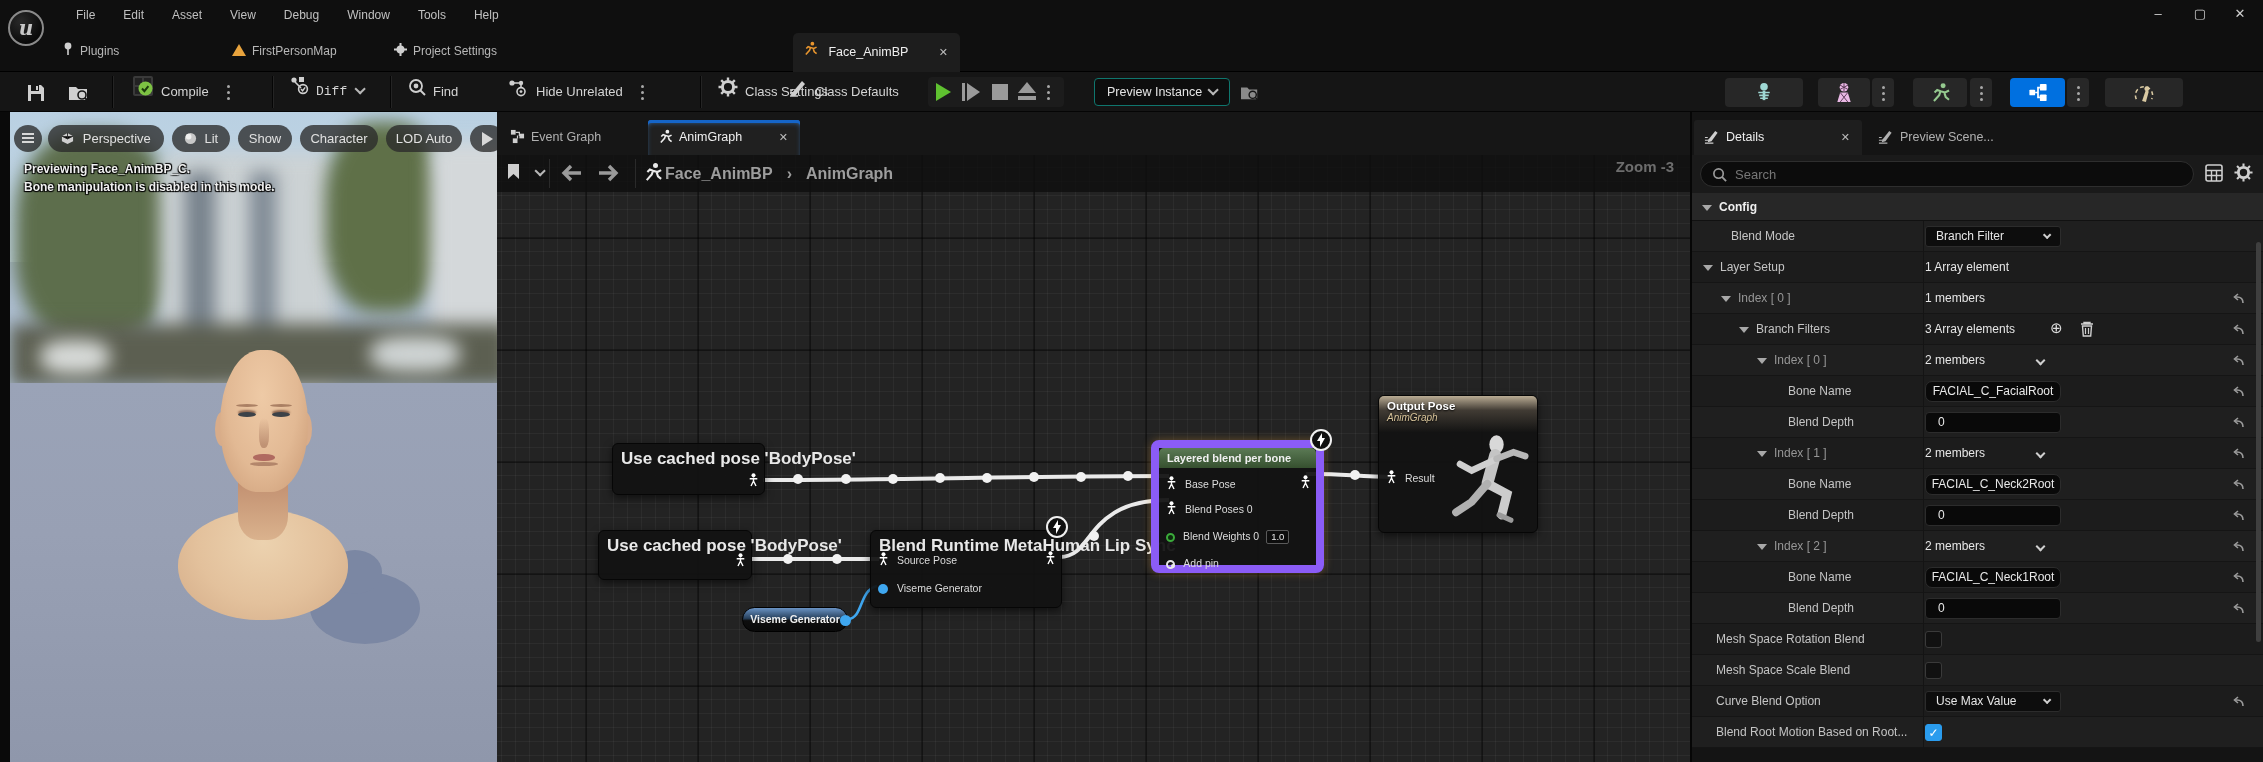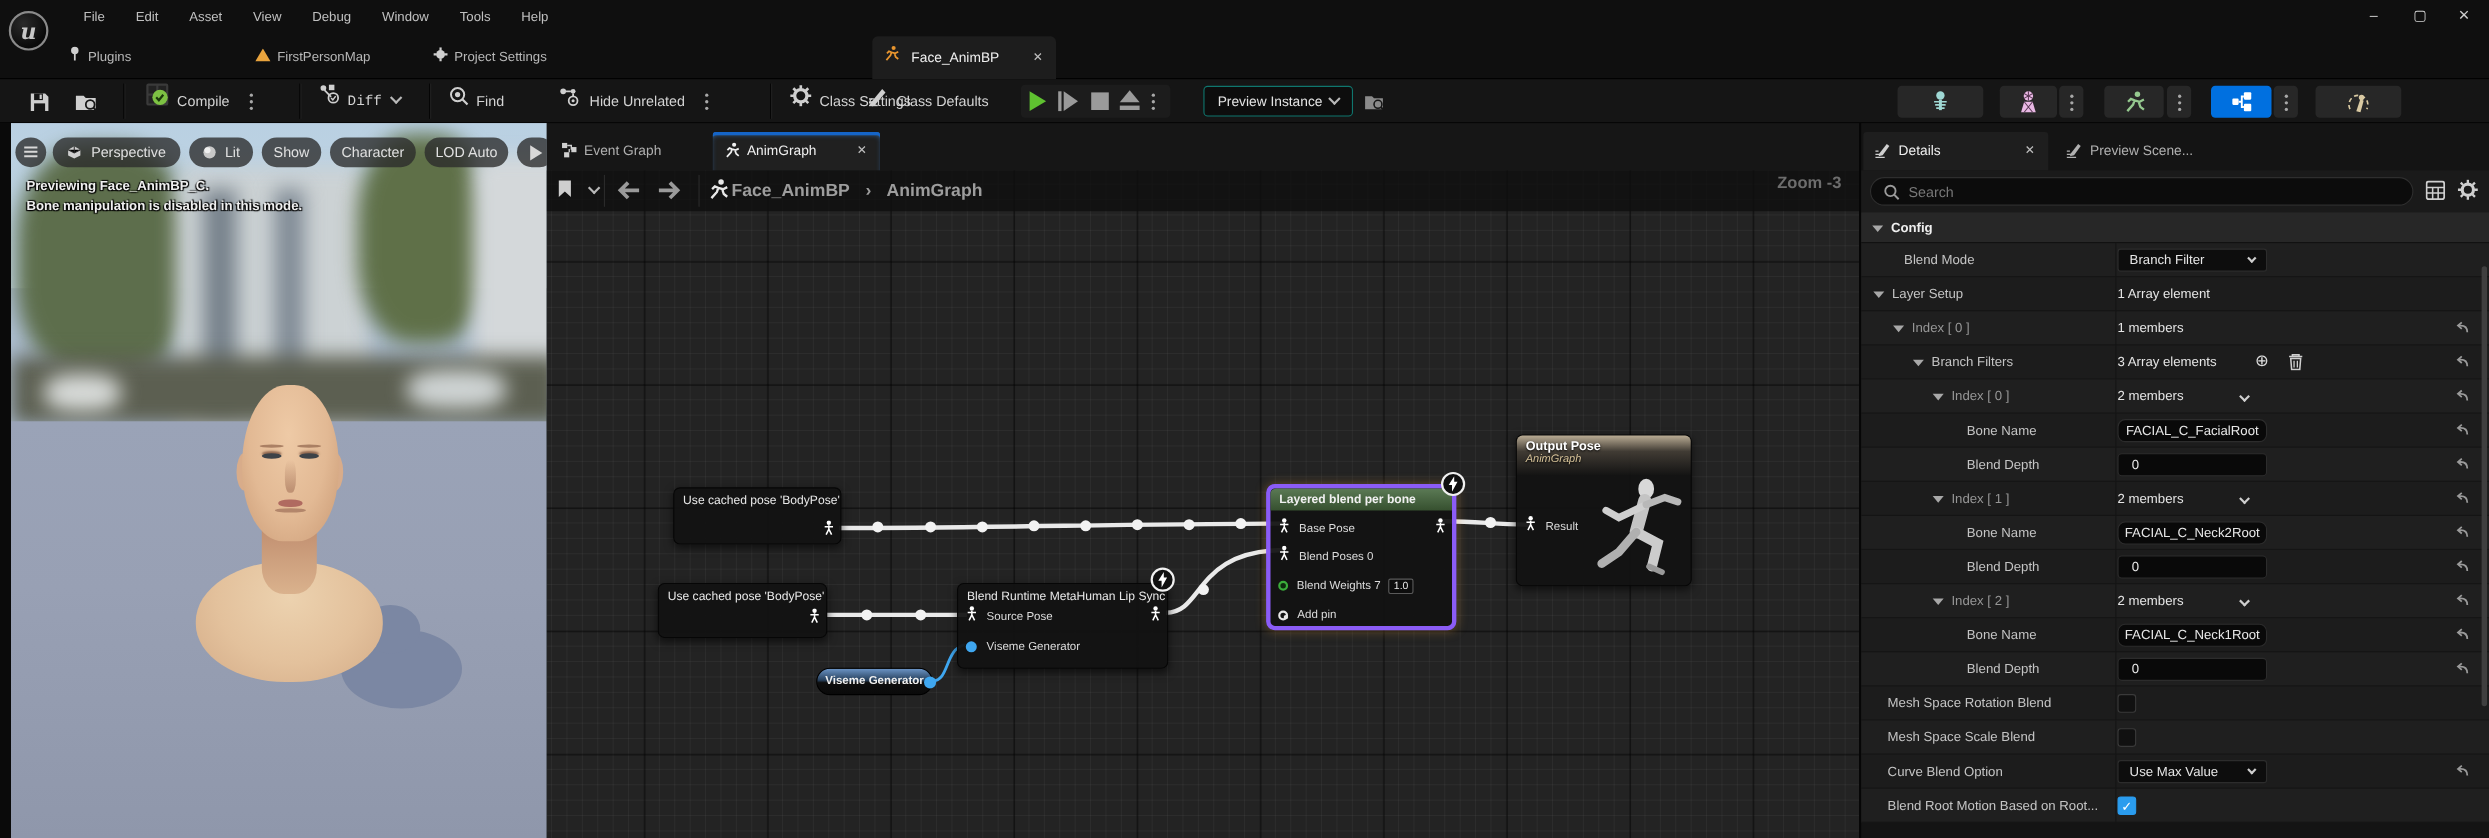--- a/index.html
+++ b/index.html
@@ -66,21 +66,21 @@
   .gtab { position:absolute; top:8px; height:35px; font-size:12.5px; line-height:35px; color:#b0b0b0; }
   .gtab.active { background:#202020; color:#efefef; border-radius:3px 3px 0 0;
                  box-shadow:inset 0 3px 0 #1565c8, inset 0 4px 6px -3px #3f8fe8; }
   .gnav { position:absolute; left:0; top:43px; width:1193px; height:37px; background:rgba(14,14,14,0.78); }
   .gnav-sep { position:absolute; top:4px; width:1px; height:29px; background:#2a2a2a; }
   .breadcrumb { position:absolute; left:168px; top:0; height:37px; line-height:37px; font-size:16px; font-weight:bold; color:#9d9d9d; }
   .zoom-label { position:absolute; right:16px; top:46px; font-size:15px; font-weight:bold; color:#6d6d6d; }
 
   .gnode { position:absolute; background:rgba(18,18,18,0.94); border:1px solid #060606; border-radius:6px;
            box-shadow:0 3px 8px rgba(0,0,0,0.55); }
-  .gnode .ntitle { font-size:11px; font-weight:normal; color:#e8e8e8; padding:5px 8px 3px 8px; white-space:nowrap; }
+  .gnode .ntitle { font-size:17px; font-weight:bold; color:#e8e8e8; padding:5px 8px 3px 8px; white-space:nowrap; }
   .pin-row { position:absolute; height:18px; line-height:18px; font-size:10.5px; color:#dcdcdc; white-space:nowrap; }
   .pin-person { display:inline-block; vertical-align:middle; margin-right:5px; }
   .pin-out { position:absolute; }
   .valbox { display:inline-block; border:1px solid #5a5a5a; background:#0d0d0d; color:#e8e8e8;
             font-size:9.5px; padding:0 4px; border-radius:2px; line-height:12px; margin-left:4px; }
   .badge { position:absolute; width:22px; height:22px; border-radius:50%; background:#101010; border:2px solid #f0f0f0;
            color:#fff; text-align:center; z-index:6; }
   .capsule { position:absolute; width:106px; height:25px; border-radius:13px;
              background:linear-gradient(180deg,#6a93c4 0%, #27405c 45%, #0e0e0e 55%, #0a0a0a 100%);
              border:1px solid #000; font-size:10.5px; font-weight:bold; color:#f0f0f0; line-height:23px; text-align:center; }
@@ -519,39 +519,39 @@
       <svg width="10" height="14" viewBox="0 0 10 14" style="margin-top:2px;">
           <path d="M6 0 L1 8 h3 L4 14 L9 5 h-3 Z" fill="#fff"></path>
         </svg>
     </div>
 
     <div class="capsule" style="left:245px; top:495px;">
       <span>Viseme Generator</span>
       <span style="position:absolute; right:-4px; top:7px; width:11px; height:11px; border-radius:50%; background:#3fa7f0;"></span>
     </div>
 
-    <div class="gnode" style="left:654px; top:328px; width:173px; height:133px; border:4px solid #8b5cf6; border-radius:8px; box-shadow:0 0 10px rgba(237,162,59,0.35);">
+    <div class="gnode" style="left:654px; top:328px; width:173px; height:133px; border:8px solid #8b5cf6; border-radius:8px; box-shadow:0 0 10px rgba(237,162,59,0.35);">
       <div style="height:20px; border-radius:5px 5px 0 0; background:linear-gradient(180deg,#5b7a55,#36502f); font-size:11px; font-weight:bold; color:#f0f0f0; line-height:20px; padding-left:8px;">Layered blend per bone</div>
       <div class="pin-row" style="left:7px; top:27px;">
         <span class="pin-person"><svg width="11" height="14" viewBox="0 0 10 14">
               <circle cx="5" cy="2.2" r="2" fill="#fff"></circle>
               <path d="M5 4.5 V8 M1.2 5.8 H8.8 M5 8 L2.5 13 M5 8 L7.5 13" stroke="#fff" stroke-width="1.4" fill="none"></path>
             </svg></span>
         <span>Base Pose</span>
       </div>
       <div class="pin-row" style="left:7px; top:52px;">
         <span class="pin-person"><svg width="11" height="14" viewBox="0 0 10 14">
               <circle cx="5" cy="2.2" r="2" fill="#fff"></circle>
               <path d="M5 4.5 V8 M1.2 5.8 H8.8 M5 8 L2.5 13 M5 8 L7.5 13" stroke="#fff" stroke-width="1.4" fill="none"></path>
             </svg></span>
         <span>Blend Poses 0</span>
       </div>
       <div class="pin-row" style="left:7px; top:79px;">
         <span style="display:inline-block; width:9px; height:9px; border-radius:50%; border:2px solid #3bab3b; background:#0d2a0d; margin-right:5px; vertical-align:middle;"></span>
-        <span>Blend Weights 7</span>
+        <span>Blend Weights 0</span>
         <span class="valbox">1.0</span>
       </div>
       <div class="pin-row" style="left:7px; top:106px;">
         <span style="display:inline-block; width:9px; height:9px; border-radius:50%; border:2px solid #e8e8e8; margin-right:6px; vertical-align:middle; position:relative;"><i style="position:absolute; left:2.5px; top:2.5px; width:4px; height:4px; border-radius:50%; background:#e8e8e8;"></i></span>
         <span>Add pin</span>
       </div>
       <span class="pin-out" style="right:5px; top:27px;">
         <svg width="11" height="14" viewBox="0 0 10 14">
             <circle cx="5" cy="2.2" r="2" fill="#fff"></circle>
             <path d="M5 4.5 V8 M1.2 5.8 H8.8 M5 8 L2.5 13 M5 8 L7.5 13" stroke="#fff" stroke-width="1.4" fill="none"></path>

